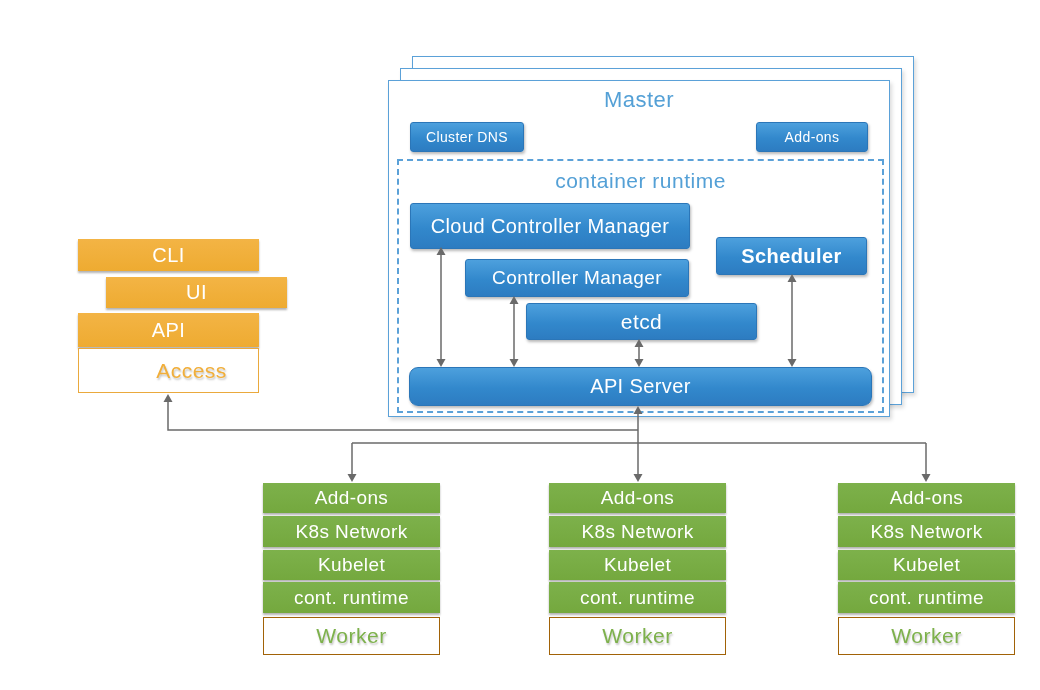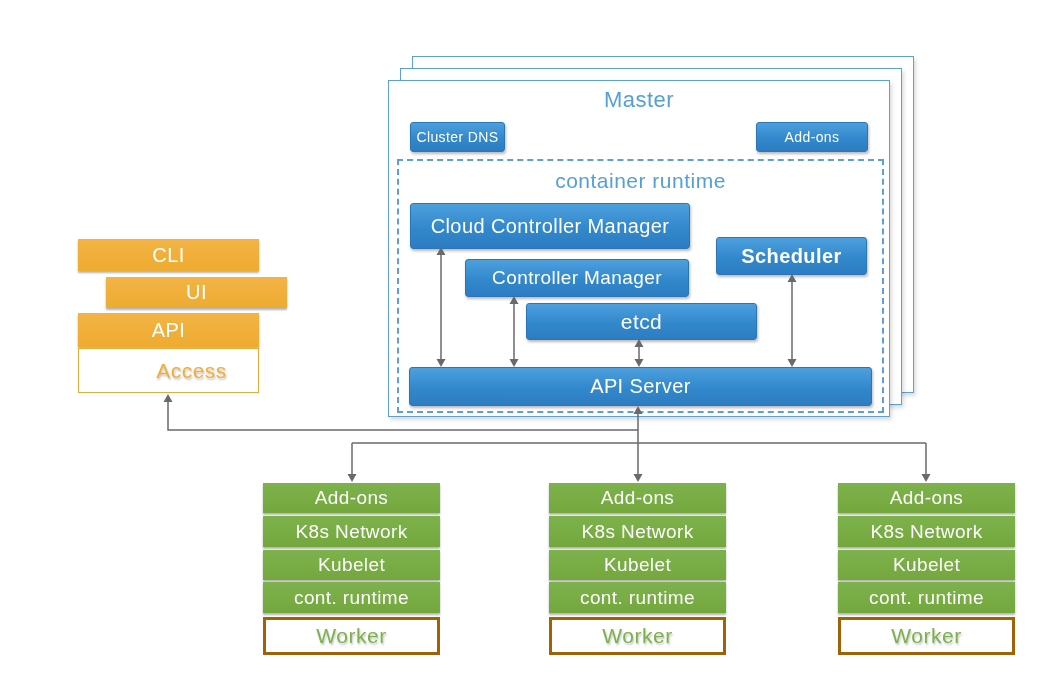--- a/index.html
+++ b/index.html
@@ -69,21 +69,21 @@
     background: linear-gradient(180deg, #7db14b 0%, #74a83e 100%);
     color: #ffffff;
     display: flex;
     align-items: center;
     justify-content: center;
     letter-spacing: 0.4px;
     box-shadow: 0 2px 2px rgba(0,0,0,0.30);
   }
   .frame-green {
     background: #ffffff;
-    border: 3px solid #a16207;
+    border: 1px solid #a16207;
     color: #7db14b;
     display: flex;
     align-items: center;
     justify-content: center;
     letter-spacing: 0.5px;
     text-shadow: 1px 2px 2px rgba(110,110,110,0.40);
   }
 
   .arrows-overlay {
     position: absolute;
@@ -97,37 +97,37 @@
 
 <div class="canvas">
 
   <div class="abs master-frame" style="left:412px; top:56px; width:502px; height:337px;"></div>
   <div class="abs master-frame" style="left:400px; top:68px; width:502px; height:337px;"></div>
 
   <div class="abs master-frame" style="left:388px; top:80px; width:502px; height:337px;"></div>
 
   <div class="abs blue-title" style="left:388px; top:87px; width:502px; font-size:22px;">Master</div>
 
-  <div class="abs box-blue" style="left:410px; top:122px; width:95px; height:30px; font-size:14px;">Cluster DNS</div>
+  <div class="abs box-blue" style="left:410px; top:122px; width:114px; height:30px; font-size:14px;">Cluster DNS</div>
 
   <div class="abs box-blue" style="left:756px; top:122px; width:112px; height:30px; font-size:14px;">Add-ons</div>
 
   <div class="abs dashed-frame" style="left:397px; top:159px; width:487px; height:254px;"></div>
 
   <div class="abs blue-title" style="left:397px; top:169px; width:487px; font-size:21px;">container runtime</div>
 
   <div class="abs box-blue" style="left:410px; top:203px; width:280px; height:46px; font-size:20px;">Cloud Controller Manager</div>
 
   <div class="abs box-blue" style="left:465px; top:259px; width:224px; height:38px; font-size:19px;">Controller Manager</div>
 
   <div class="abs box-blue" style="left:716px; top:237px; width:151px; height:38px; font-size:20px;font-weight:bold;">Scheduler</div>
 
   <div class="abs box-blue" style="left:526px; top:303px; width:231px; height:37px; font-size:21px;">etcd</div>
 
-  <div class="abs box-blue" style="left:409px; top:367px; width:463px; height:39px; font-size:20px;">API Server</div>
+  <div class="abs box-blue" style="left:409px; top:367px; width:463px; height:39px; font-size:20px;border-radius:9px;">API Server</div>
 
   <div class="abs bar-orange" style="left:78px; top:239px; width:181px; height:32px; font-size:20px;">CLI</div>
   <div class="abs bar-orange" style="left:78px; top:277px; width:181px; height:31px; font-size:20px;margin-left:28px;">UI</div>
   <div class="abs bar-orange" style="left:78px; top:313px; width:181px; height:34px; font-size:20px;">API</div>
   <div class="abs frame-orange" style="left:78px; top:348px; width:181px; height:45px; font-size:21px;padding-left:46px;">Access</div>
 
   <div>
     <div class="abs bar-green" style="left:263px; top:483px; width:177px; height:30px; font-size:19px;">Add-ons</div>
     <div class="abs bar-green" style="left:263px; top:516px; width:177px; height:31px; font-size:19px;">K8s Network</div>
     <div class="abs bar-green" style="left:263px; top:550px; width:177px; height:30px; font-size:19px;">Kubelet</div>

